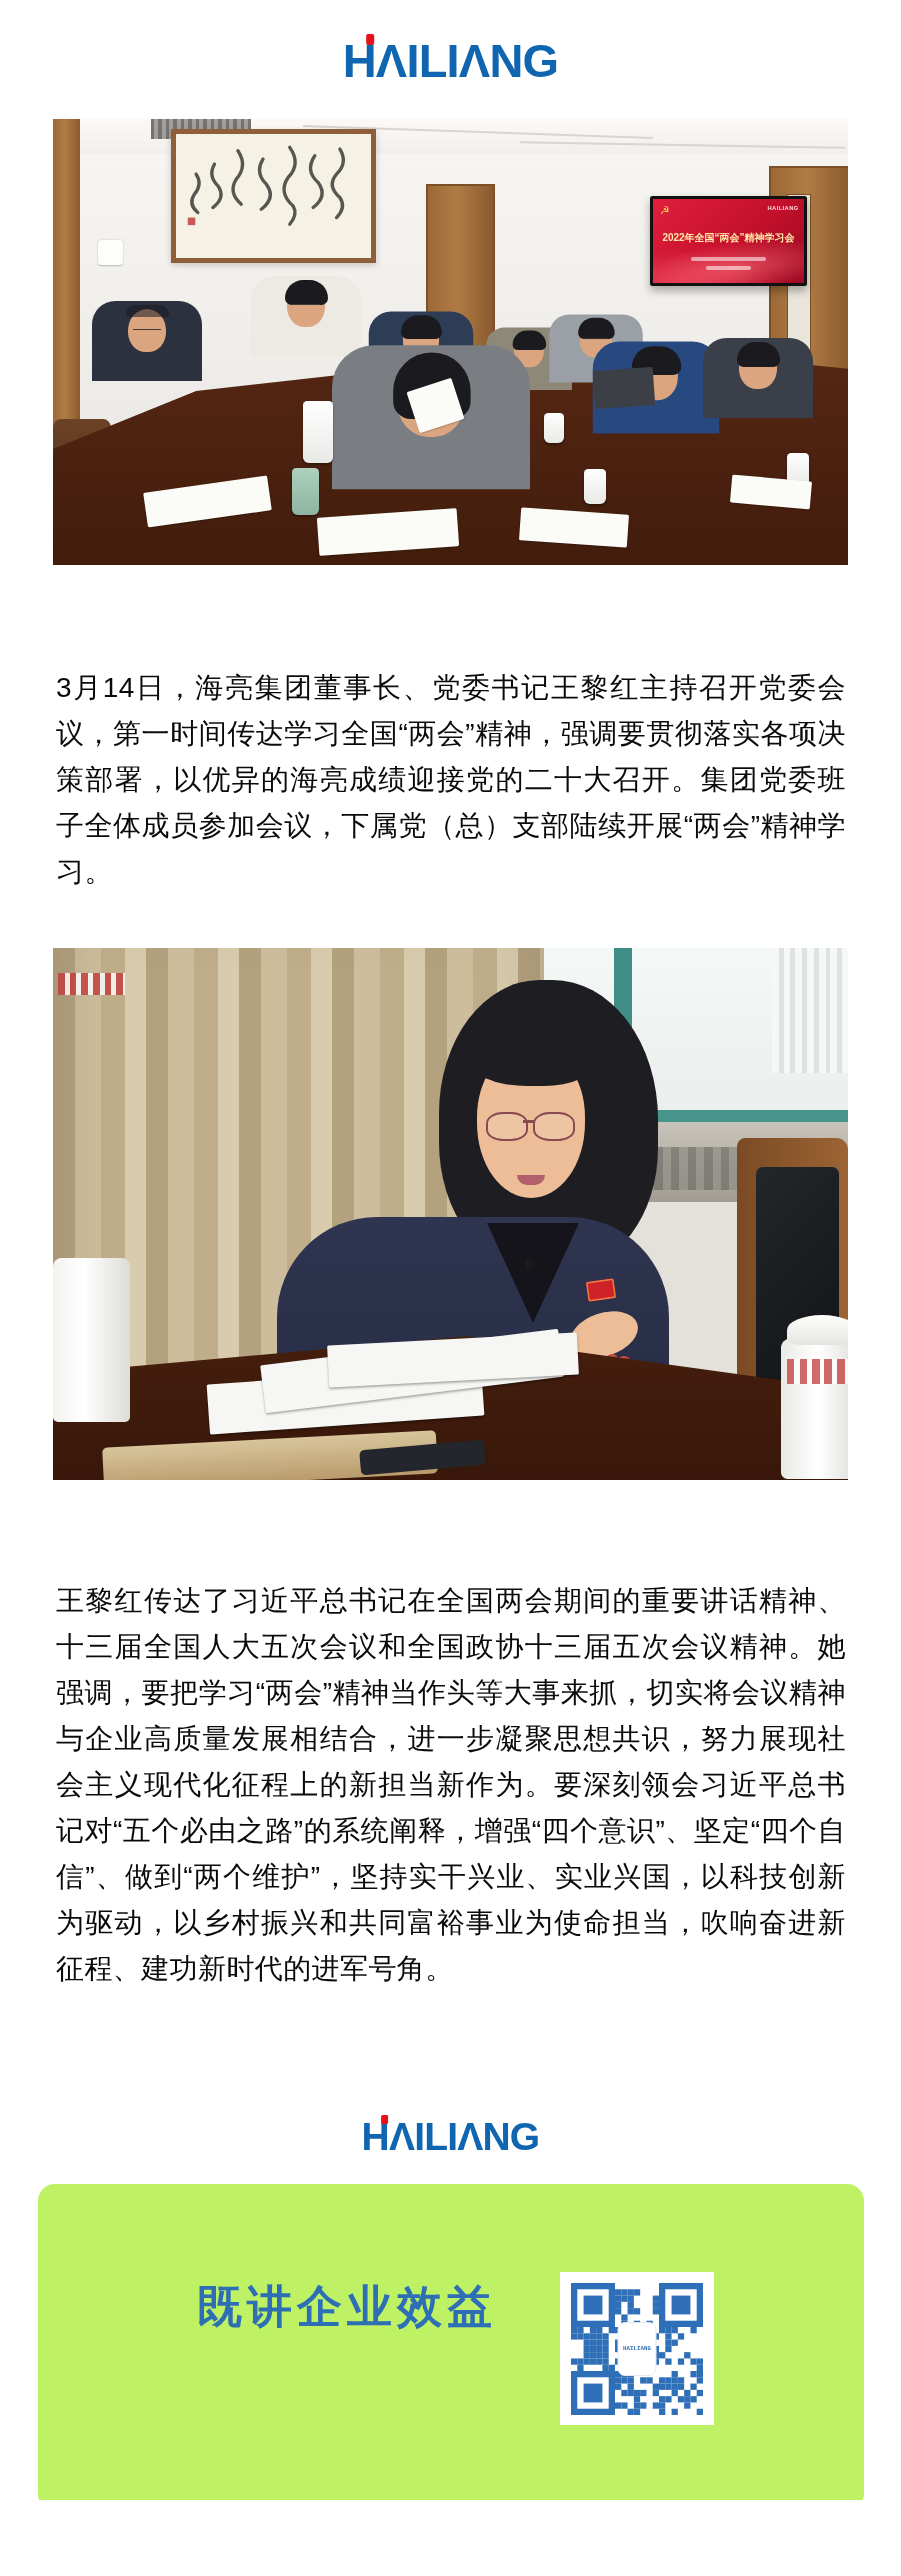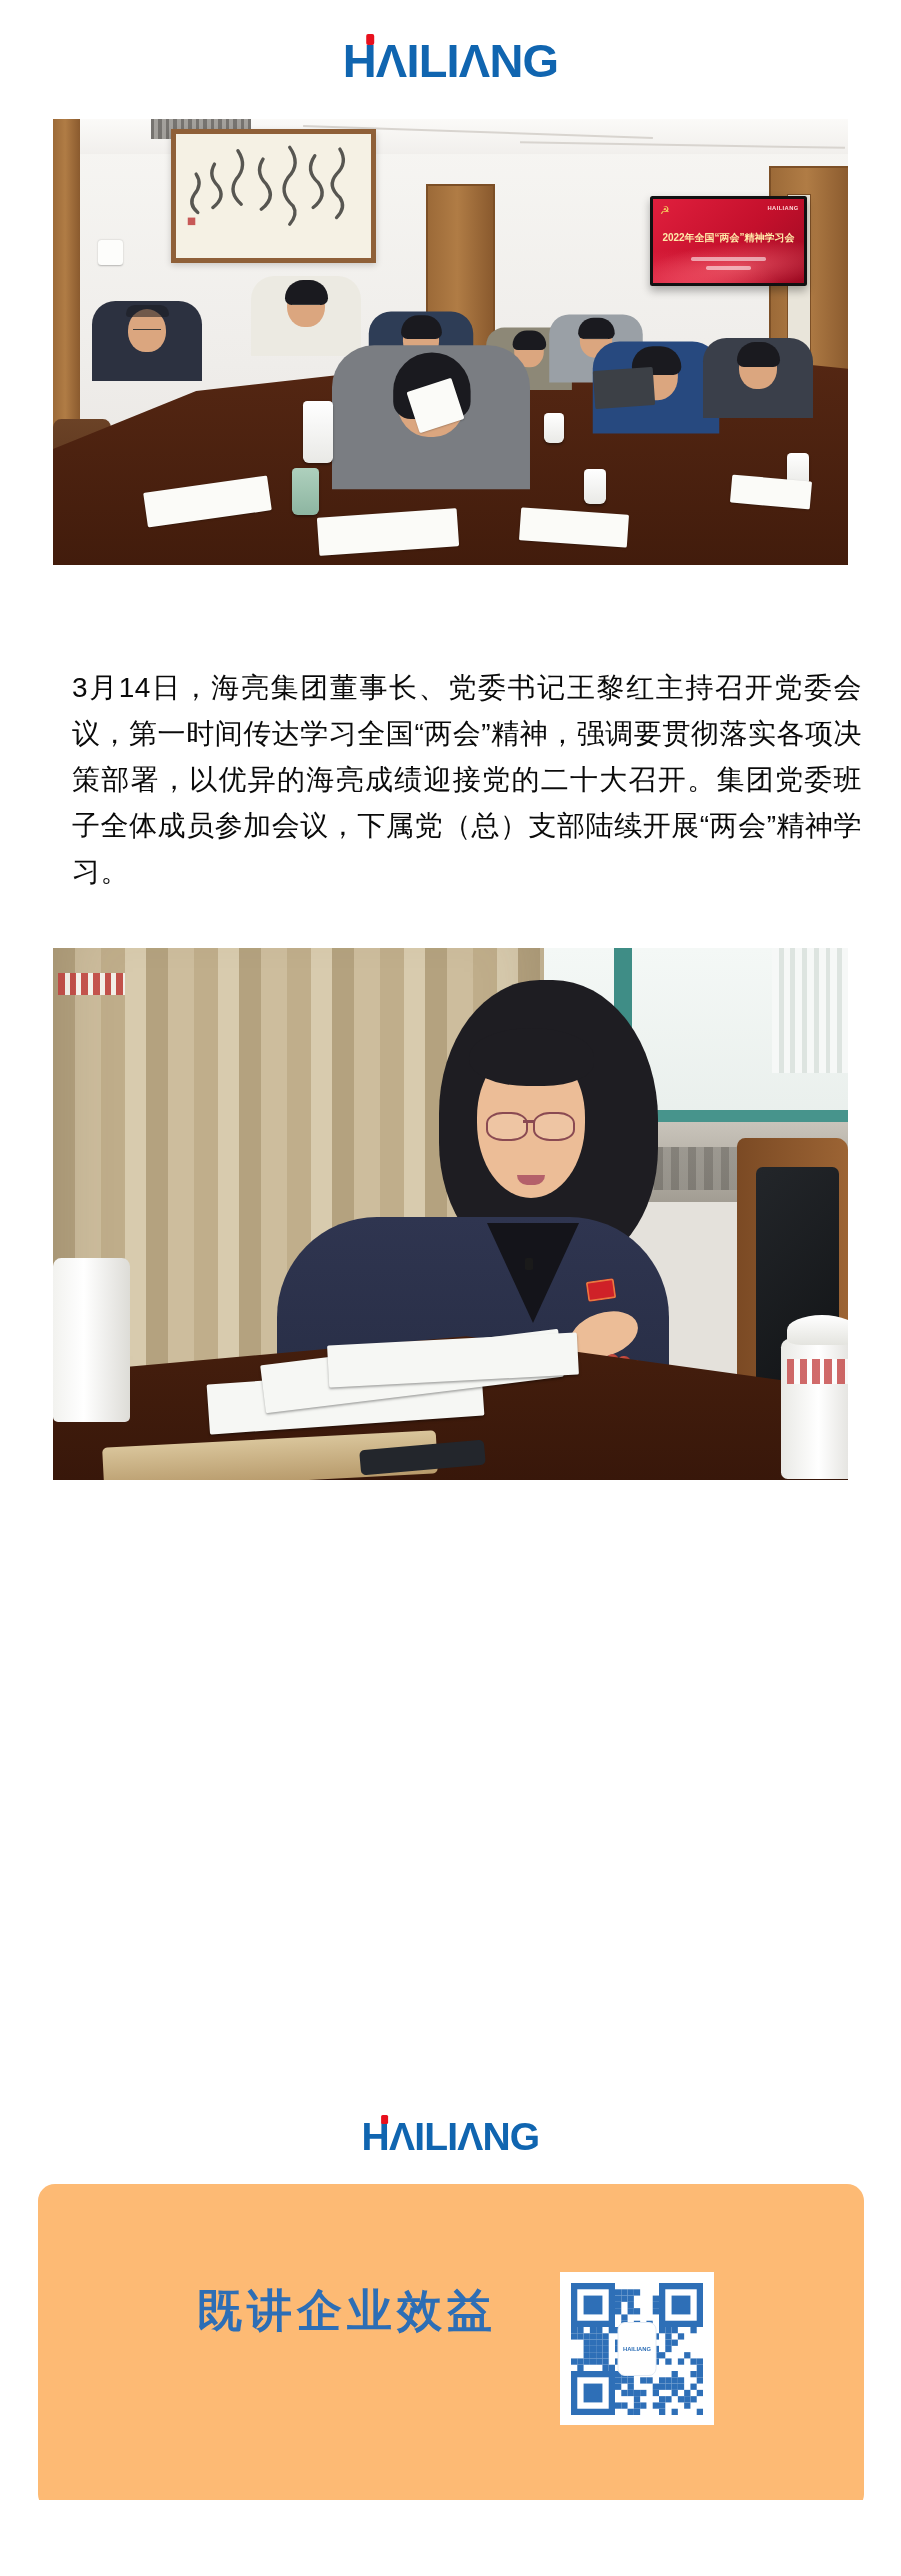--- a/index.html
+++ b/index.html
@@ -91,27 +91,27 @@
   .doc{background:#f6f7f4;border-radius:1.7px;box-shadow:0 1.7px 2.5px rgba(0,0,0,.35);}
   .book{left:50px;top:491px;width:334px;height:43px;background:linear-gradient(180deg,#d9c59b,#b89b6c);border-radius:5px;transform:rotate(-3deg);}
   .phone{left:307px;top:497px;width:125px;height:25px;background:#23262c;border-radius:5px;transform:rotate(-5deg);}
   .flask2{left:0px;top:310px;width:77px;height:164px;background:linear-gradient(90deg,#f2f2ef,#ffffff 40%,#dddcd7);border-radius:8.3px 8.3px 5px 5px;}
   .flask2-band{left:5px;top:25px;width:67px;height:22px;background:repeating-linear-gradient(90deg,#c23a3a 0 6.7px,#fff 6.7px 11.7px);opacity:.8;}
   .cup2{left:728px;top:391px;width:83px;height:140px;background:linear-gradient(90deg,#e9e9e5,#ffffff 45%,#d8d7d2);border-radius:8.3px 8.3px 6.7px 6.7px;}
   .cup2-lid{left:734px;top:367px;width:70px;height:30px;background:linear-gradient(180deg,#ffffff,#e4e4df);border-radius:50% 50% 20% 20%;}
   .cup2-band{left:734px;top:411px;width:70px;height:25px;background:repeating-linear-gradient(90deg,#c23a3a 0 7.5px,#fff 7.5px 12.5px);opacity:.75;}
 
   
-  .para{position:absolute;left:72px;width:790px;font-size:28px;line-height:46px;letter-spacing:0.4px;
+  .para{position:absolute;left:56px;width:790px;font-size:28px;line-height:46px;letter-spacing:0.4px;
         color:#0a0a0a;text-align:justify;}
   #para1{top:637px;}
   #para2{top:1550px;}
 
   
-  .bluebox{position:absolute;left:38px;top:2184px;width:826px;height:327px;background:#fdba74;border-radius:17px;}
+  .bluebox{position:absolute;left:38px;top:2184px;width:826px;height:327px;background:#bef264;border-radius:17px;font-family:Liberation Mono, monospace;}
   .slogan{position:absolute;left:67px;top:90px;width:484px;text-align:center;color:#2d6eb5;
           font-weight:700;font-size:45px;line-height:74px;letter-spacing:5px;}
   .qr-card{position:absolute;left:522px;top:88px;width:154px;height:153px;background:#ffffff;
            display:flex;align-items:center;justify-content:center;}
   .qr-wrap{position:relative;width:132px;height:132px;}
   .qr-center{position:absolute;left:50%;top:50%;transform:translate(-50%,-50%);width:37px;height:52px;
              background:#fff;border:1.7px solid #e2eaf4;border-radius:7.5px;display:flex;align-items:center;justify-content:center;
              font-size:5.8px;font-weight:700;color:#2e6fb7;letter-spacing:0;}
 </style>
 </head>
@@ -272,20 +272,21 @@
     <div class="doc" style="left:209px;top:399px;width:300px;height:48px;transform:rotate(-7deg);"></div>
     <div class="doc" style="left:275px;top:391px;width:250px;height:42px;transform:rotate(-3deg);"></div>
     <div class="phone"></div>
     <div class="flask2"></div>
     <div class="flask2-band"></div>
     <div class="cup2"></div>
     <div class="cup2-lid"></div>
     <div class="cup2-band"></div>
   </div>
 
+  <p class="para" id="para2">王黎红传达了习近平总书记在全国两会期间的重要讲话精神、十三届全国人大五次会议和全国政协十三届五次会议精神。她强调，要把学习“两会”精神当作头等大事来抓，切实将会议精神与企业高质量发展相结合，进一步凝聚思想共识，努力展现社会主义现代化征程上的新担当新作为。要深刻领会习近平总书记对“五个必由之路”的系统阐释，增强“四个意识”、坚定“四个自信”、做到“两个维护”，坚持实干兴业、实业兴国，以科技创新为驱动，以乡村振兴和共同富裕事业为使命担当，吹响奋进新征程、建功新时代的进军号角。</p>
 
   <div class="logo logo-bottom">
     <span>HΛILIΛNG</span>
     <span class="dot"></span>
   </div>
 
   <div class="bluebox">
     <div class="slogan">
       <div>既讲企业效益</div>
     </div>

